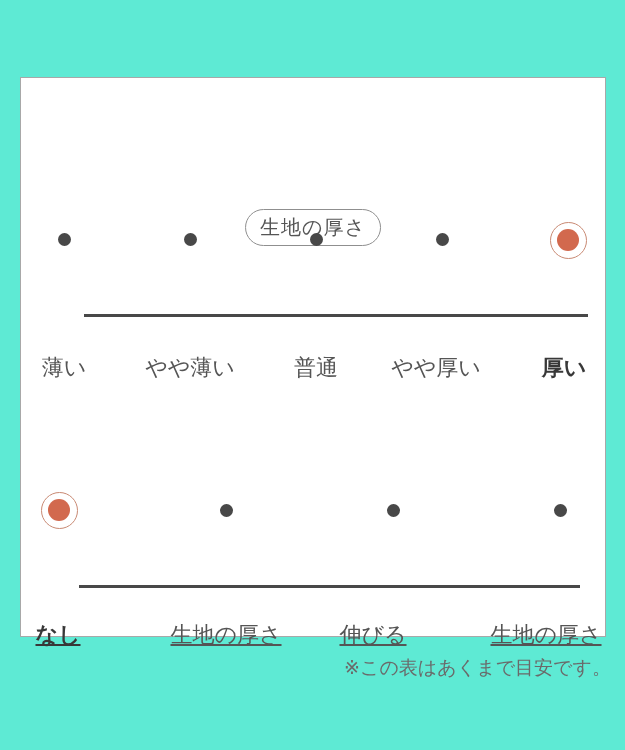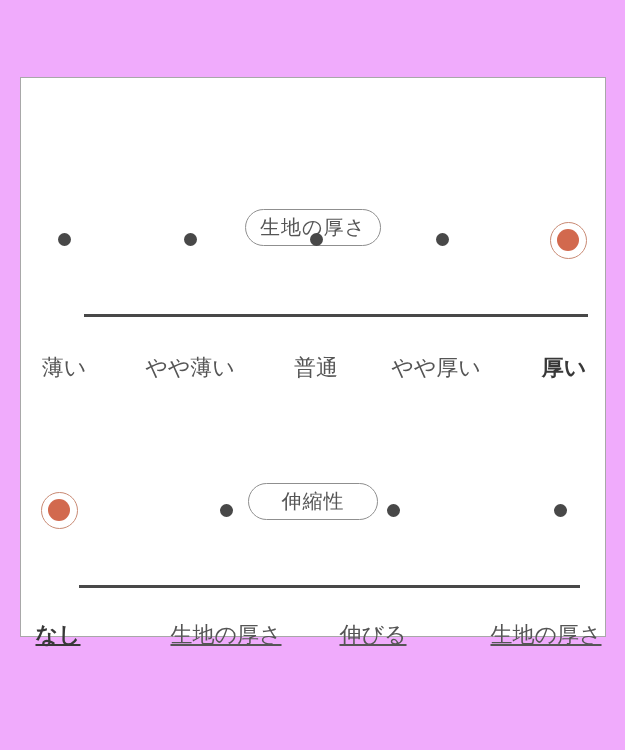--- a/index.html
+++ b/index.html
@@ -11,21 +11,21 @@
     --border:#a8a8a8;
     --pill-border:#8f8f8f;
     --note:#6a6a6a;
   }
   *{margin:0;padding:0;box-sizing:border-box;}
   html,body{background:#ffffff;}
   body{font-family:"DejaVu Sans","Liberation Sans",sans-serif;}
   .canvas{
     position:relative;
     width:625px;height:750px;
-    background:#f0abfc;
+    background:#5eead4;
     overflow:hidden;
   }
   .panel{
     position:absolute;
     left:20px;top:77px;
     width:586px;height:560px;
     border:1px solid var(--border);
     background:#ffffff;
   }
   .pill{
@@ -111,32 +111,30 @@
     <div class="sel-marker" style="left:528.5px;top:143.5px">
       <div class="sel-dot"></div>
     </div>
 
     <span class="lbl lbl-row-1" style="left:43px">薄い</span>
     <span class="lbl lbl-row-1" style="left:169px">やや薄い</span>
     <span class="lbl lbl-row-1" style="left:295px">普通</span>
     <span class="lbl lbl-row-1" style="left:415px">やや厚い</span>
     <span class="lbl lbl-row-1 bold" style="left:543px">厚い</span>
 
-    <div class="pill pill-2">
-      <span>伸縮性</span>
-    </div>
 
     <div class="track track-2"></div>
     <div class="sel-marker" style="left:19.5px;top:413.5px">
       <div class="sel-dot"></div>
     </div>
     <div class="dot" style="left:198.5px;top:425.5px"></div>
     <div class="dot" style="left:365.5px;top:425.5px"></div>
     <div class="dot" style="left:532.5px;top:425.5px"></div>
 
     <span class="lbl lbl-row-2 bold" style="left:37px">なし</span>
     <span class="lbl lbl-row-2" style="left:205px">生地の厚さ</span>
     <span class="lbl lbl-row-2" style="left:352px">伸びる</span>
     <span class="lbl lbl-row-2" style="left:525px">生地の厚さ</span>
 
   </div>
 
+  <div class="note">※この表はあくまで目安です。</div>
 </div>
 
 </body></html>

